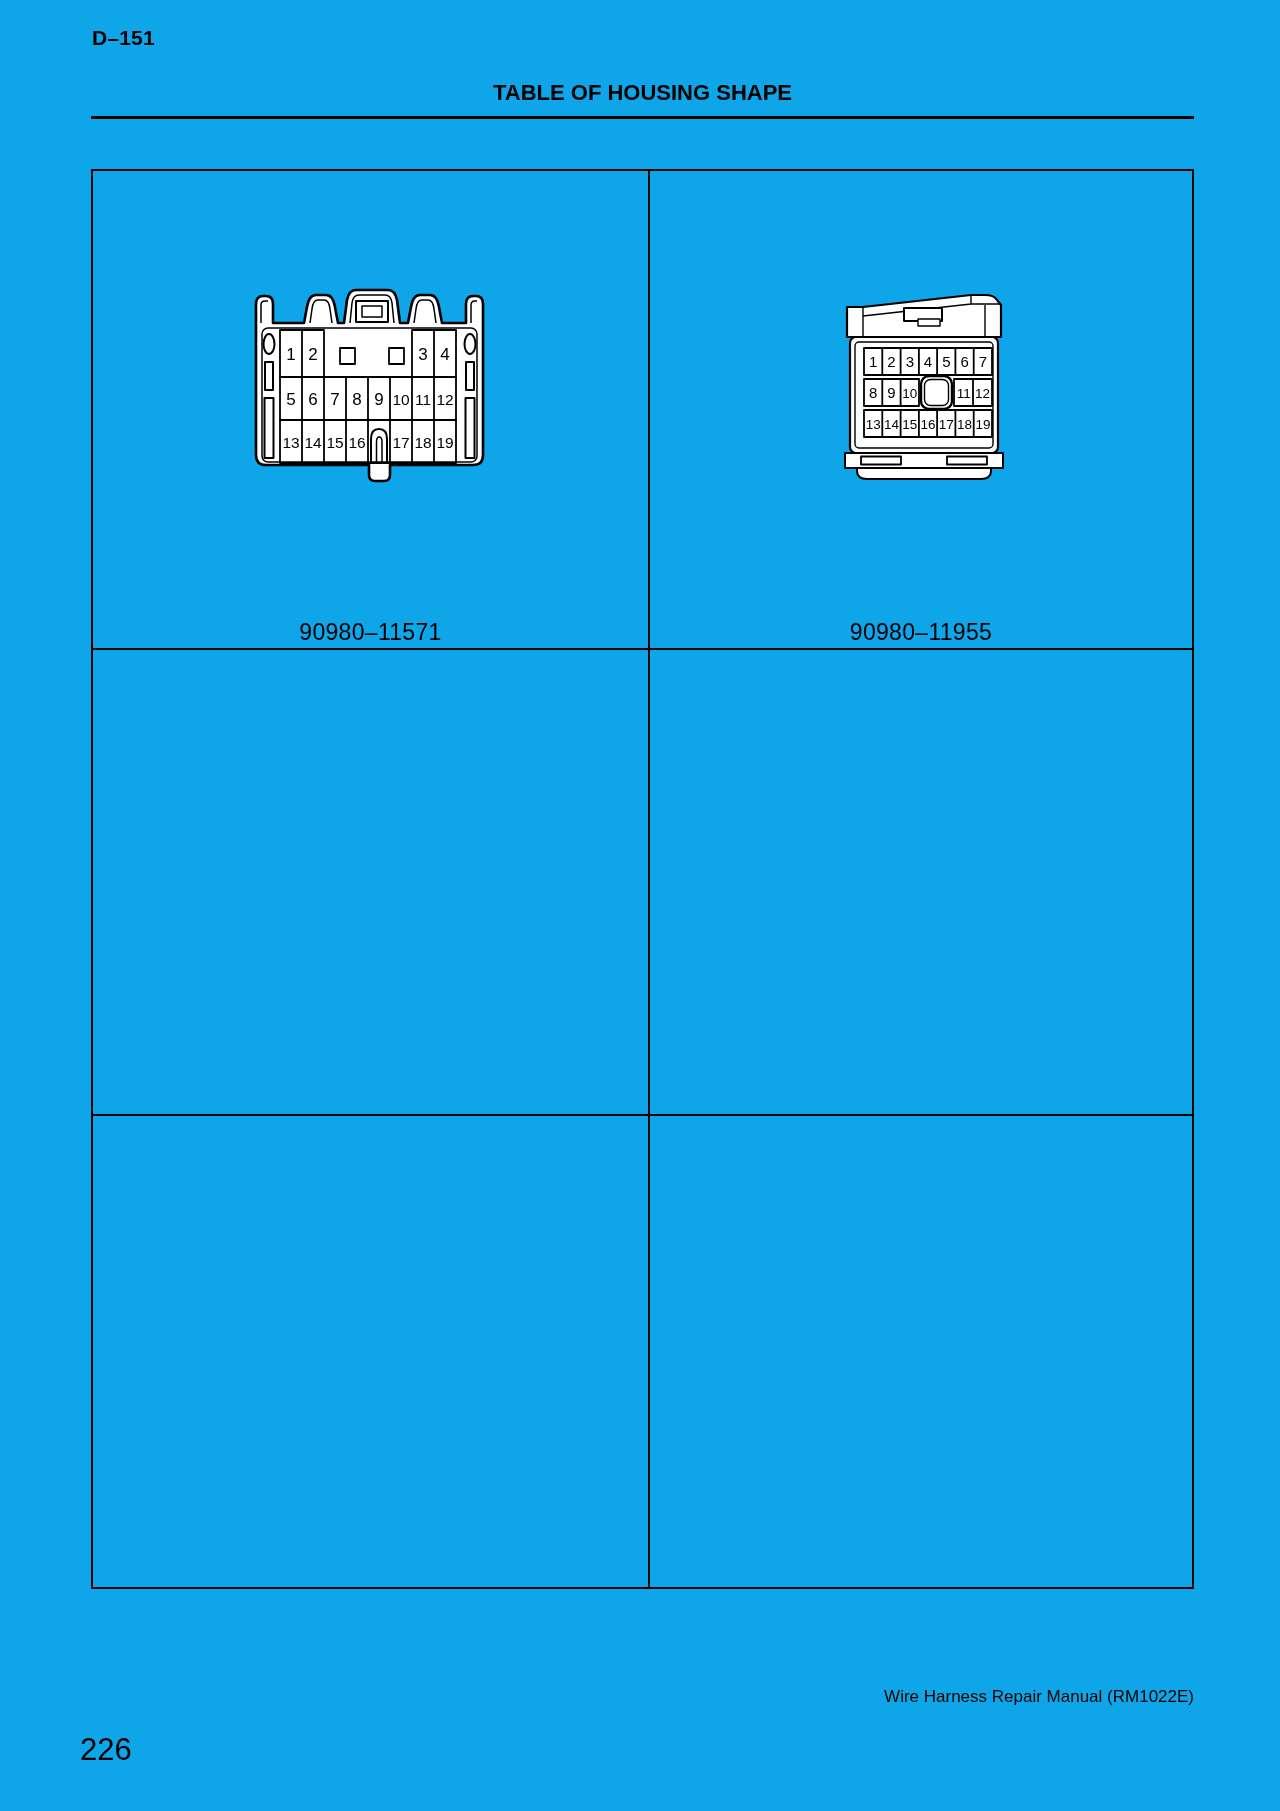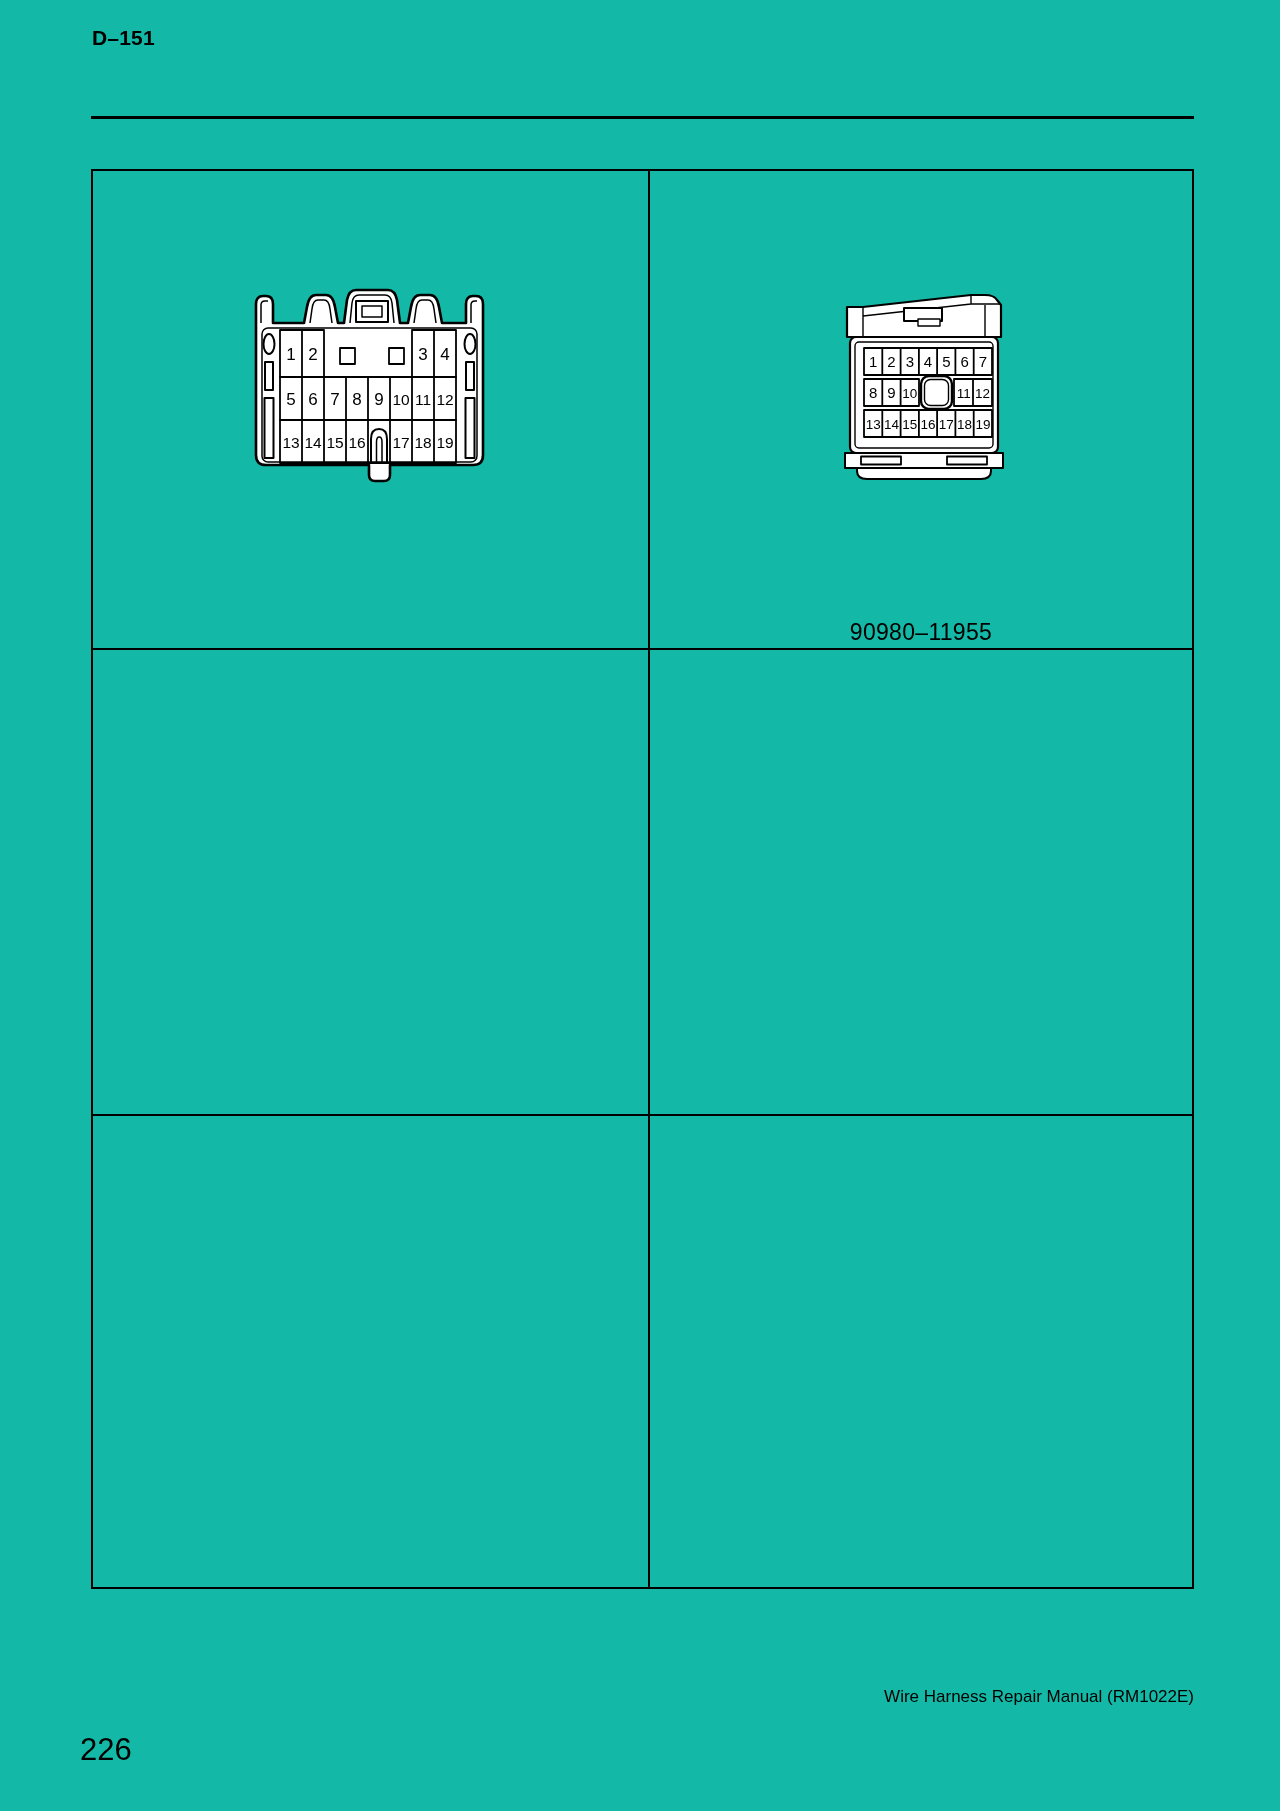--- a/index.html
+++ b/index.html
@@ -1,18 +1,18 @@
 <!DOCTYPE html>
 <html><head>
 <meta charset="utf-8">
 <style>
   * { margin:0; padding:0; box-sizing:border-box; }
   html,body { background:#e8e8e8; }
   .sheet {
-    position:relative; width:1280px; height:1811px; background:#14b8a6;
+    position:relative; width:1280px; height:1811px; background:#0ea5e9;
     font-family:"Liberation Sans", sans-serif; color:#000; overflow:hidden;
     margin:0 auto;
   }
   .doc-ref { position:absolute; left:92px; top:26px; font-size:21px; font-weight:bold; letter-spacing:0.2px; }
   .header-title { position:absolute; left:91px; top:80px; width:1103px; text-align:center; font-size:22px; font-weight:bold; }
   .header-rule { position:absolute; left:91px; top:116px; width:1103px; height:3px; background:#000; }
   .section-title { position:absolute; left:88px; top:120px; font-size:37px; font-weight:bold; letter-spacing:-0.5px; }
   .housing-table { position:absolute; left:91px; top:169px; width:1103px; height:1420px; border:2px solid #000; }
   .vline { position:absolute; left:555px; top:0; width:2px; height:100%; background:#000; }
   .hline { position:absolute; left:0; width:100%; height:2px; background:#000; }
@@ -28,20 +28,21 @@
   svg text { font-family:"Liberation Sans", sans-serif; }
   .t17 { font-size:17px; } .t15 { font-size:15.5px; }
   .s15 { font-size:15px; } .s13 { font-size:13.5px; }
 </style>
 </head>
 <body>
 
 <div class="sheet">
 
   <div class="doc-ref">D–151</div>
+  <div class="header-title">TABLE OF HOUSING SHAPE</div>
   <div class="header-rule"></div>
 
   <div class="housing-table">
     <div class="vline"></div>
     <div class="hline r1"></div>
     <div class="hline r2"></div>
 
     <svg class="fig-left" viewBox="0 0 235 196" width="235" height="196">
       <g fill="#ffffff" stroke="#000000" stroke-linejoin="round">
         <path stroke-width="2.6" d="M4,167 V16 Q4,8 11,8 H14 Q21,8 21,16 V35 H52 L55,19 Q57,7 64,7 H74 Q81,7 83,19 L86,35 H92
@@ -162,18 +163,19 @@
         <text class="s13" x="29.2" y="136">13</text>
         <text class="s13" x="47.5" y="136">14</text>
         <text class="s13" x="65.8" y="136">15</text>
         <text class="s13" x="84" y="136">16</text>
         <text class="s13" x="102.3" y="136">17</text>
         <text class="s13" x="120.6" y="136">18</text>
         <text class="s13" x="138.9" y="136">19</text>
       </g>
     </svg>
 
+    <div class="caption c1">90980–11571</div>
     <div class="caption c2">90980–11955</div>
   </div>
 
   <div class="footer-text">Wire Harness Repair Manual (RM1022E)</div>
   <div class="page-number">226</div>
 </div>
 
 </body></html>

